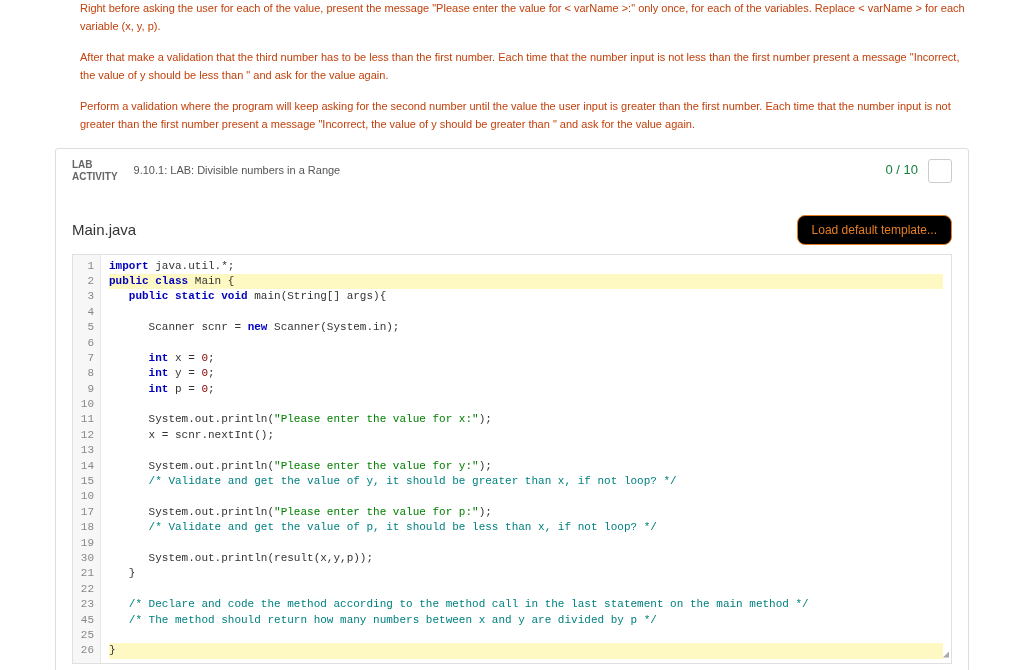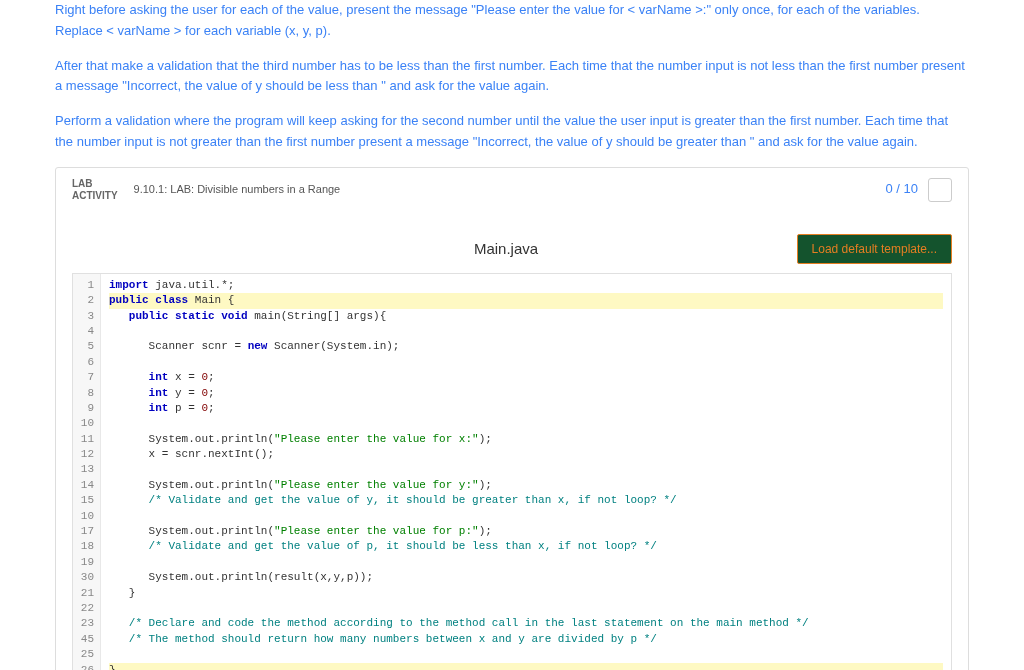--- a/index.html
+++ b/index.html
@@ -9,23 +9,24 @@
       color: #333;
       font-size: 13px;
       line-height: 1.6;
       padding: 0;
       width: 1024px;
     }
     .content-area {
       padding: 0 55px;
     }
     .instructions {
-      font-size: 13px;
-      color: #3b82f6;
+      font-size: 11px;
+      color: #c2410c;
       margin-bottom: 14px;
+      margin-left: 25px;
     }
     .instructions p {
       margin-bottom: 14px;
     }
     .activity-box {
       border: 1px solid #ddd;
       border-radius: 3px;
       padding: 0;
       margin-top: 6px;
     }
@@ -52,53 +53,52 @@
       font-size: 11px;
       color: #555;
     }
     .activity-right {
       display: flex;
       align-items: center;
       gap: 10px;
     }
     .score {
       font-size: 13px;
-      color: #3b82f6;
+      color: #15803d;
     }
     .score-box {
       width: 24px;
       height: 24px;
       border: 1px solid #ccc;
       border-radius: 3px;
       background: #fff;
     }
     .editor-wrap {
       padding: 16px 16px 12px 16px;
     }
     .file-header {
       display: flex;
       align-items: center;
-      justify-content: center;
       position: relative;
       padding: 8px 12px 12px 0;
     }
     .file-name {
       font-size: 15px;
       color: #333;
       font-weight: normal;
     }
     .load-template {
       position: absolute;
       right: 0;
       border: 1px solid #e67e22;
       color: #e67e22;
-      background: #14532d;
+      background: #000000;
       padding: 7px 14px;
       font-size: 12px;
-      border-radius: 2px;
+      border-radius: 8px;
       cursor: pointer;
       margin-left: 47px;
     }
     .code-editor {
       border: 1px solid #e0e0e0;
       background: #fff;
       font-family: Consolas, Monaco, 'Courier New', monospace;
       font-size: 11px;
       line-height: 1.4;
       position: relative;

